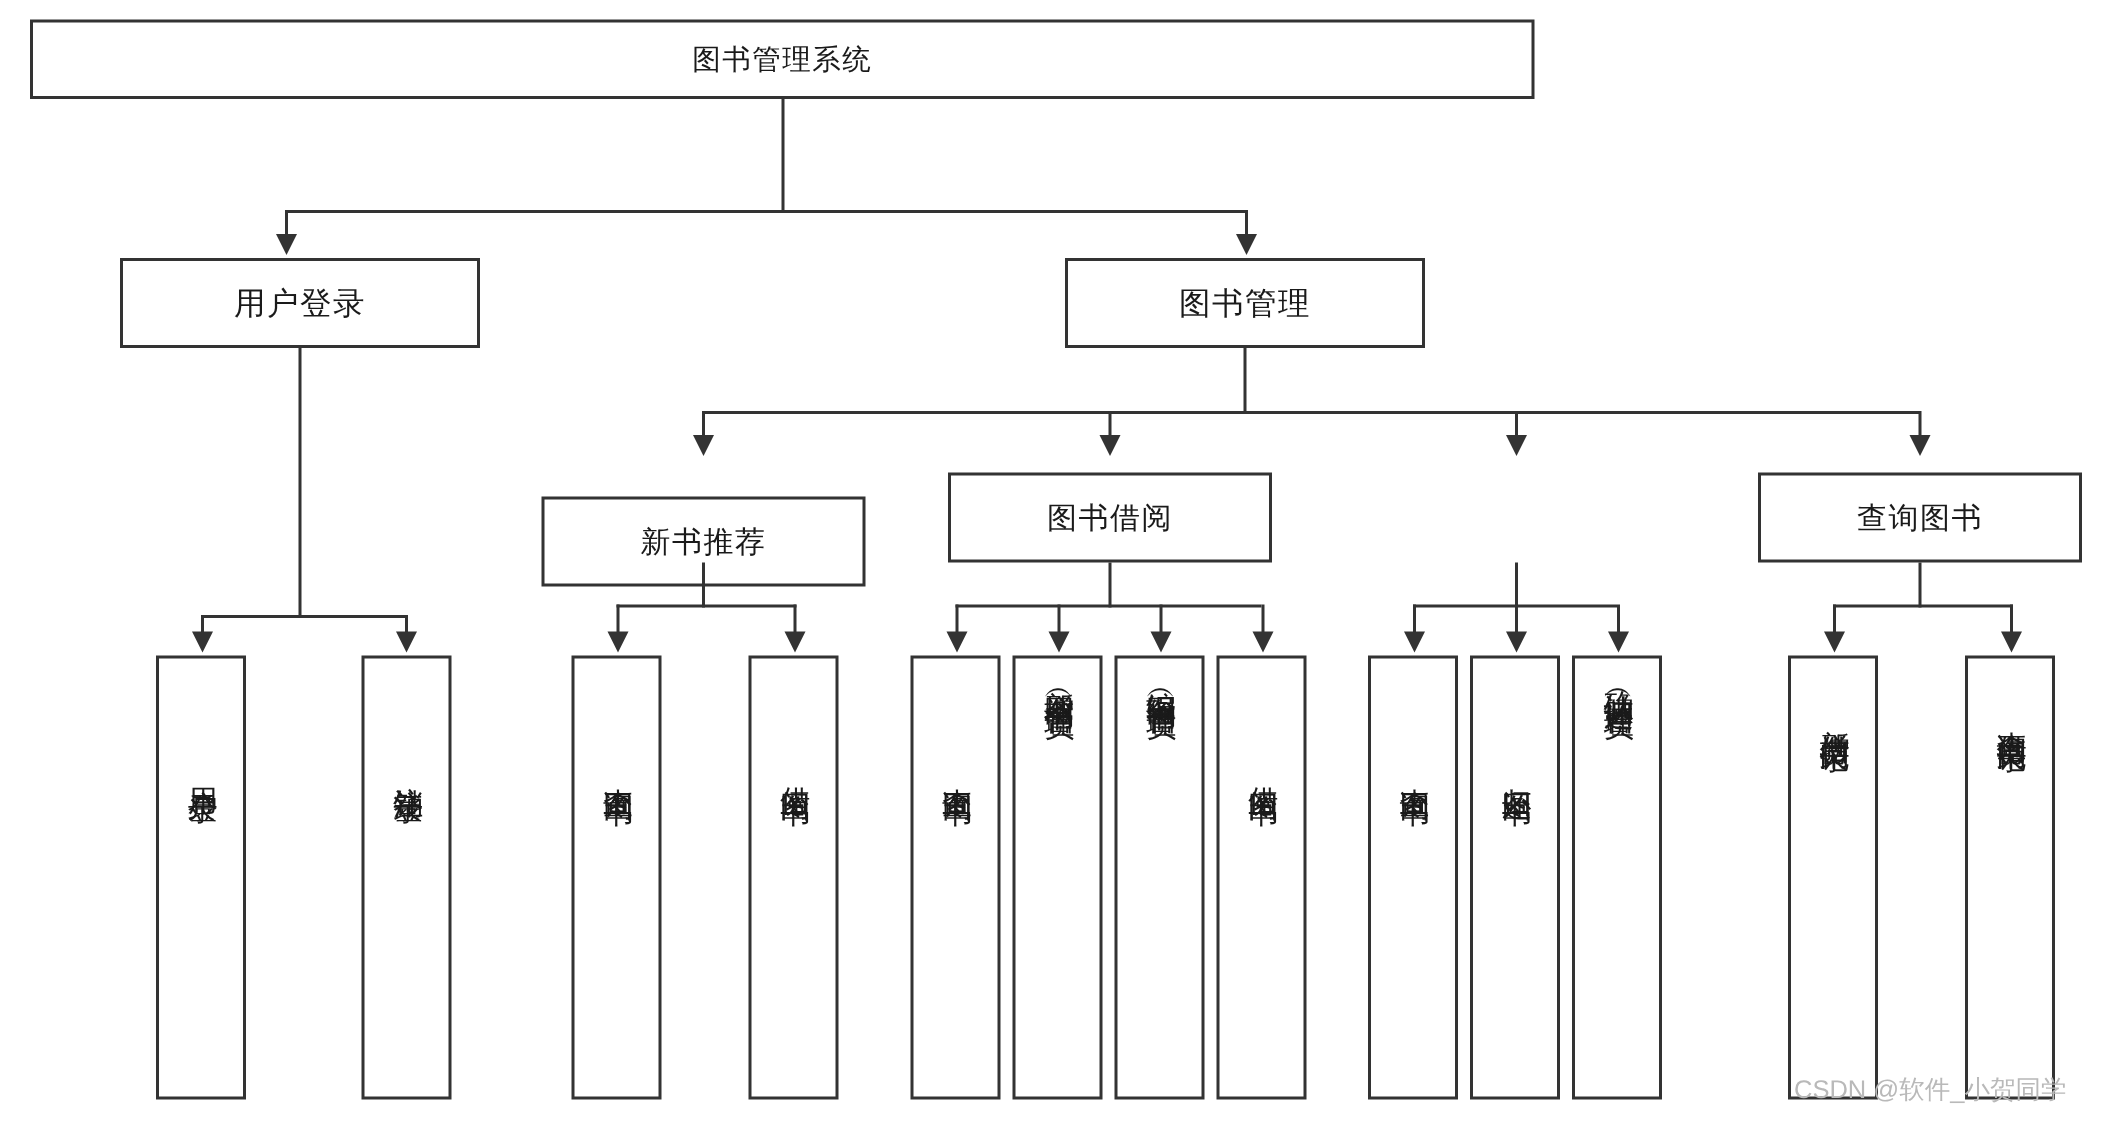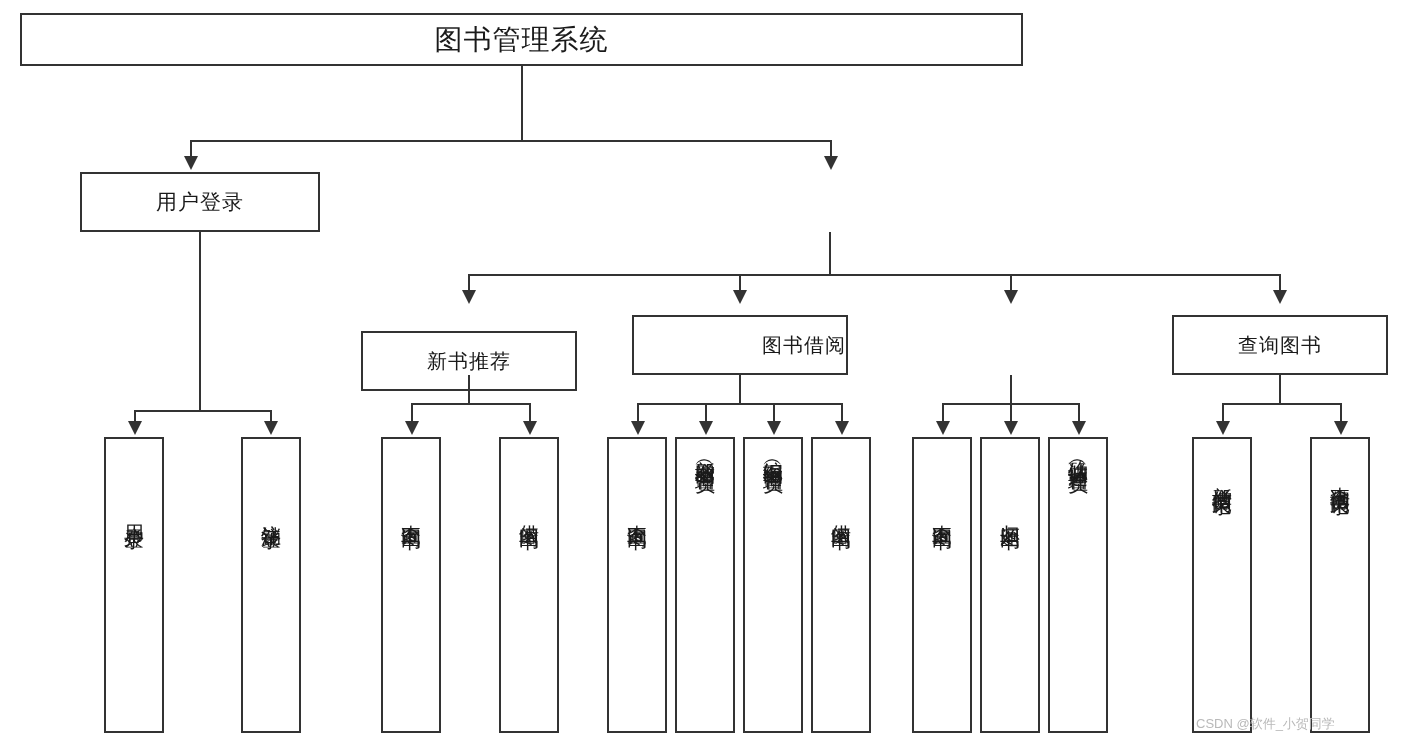--- a/index.html
+++ b/index.html
@@ -29,21 +29,21 @@
     align-items: center;
     justify-content: center;
     color: #1a1a1a;
   }
   .node-label {
     white-space: nowrap;
     letter-spacing: 1px;
   }
 
   
-  .node.root .node-label   { font-size: 28px; }
+  .node.root .node-label   { font-size: 19px; }
   .node.level2 .node-label { font-size: 21px; }
   .node.level3 .node-label { font-size: 20px; }
 
   
   .node.leaf {
     align-items: flex-start;
     justify-content: center;
     padding-top: 10px;
   }
   .node.leaf .node-label {
@@ -71,21 +71,21 @@
     width: 0;
     height: 0;
     border-left: 7px solid transparent;
     border-right: 7px solid transparent;
     border-top: 14px solid #333333;
   }
 
   
   .watermark {
     position: absolute;
-    font-size: 13px;
+    font-size: 17px;
     color: #b9b9b9;
     white-space: nowrap;
     user-select: none;
   }
 </style>
 </head>
 <body>
 
 <div id="canvas">
 
@@ -97,20 +97,23 @@
   <div class="hline" style="left:190px; top:140px; width:641px;"></div>
   <div class="vline" style="left:190px; top:140px; height:18px;"></div>
   <div class="arrow" style="left:184px; top:156px;"></div>
   <div class="vline" style="left:830px; top:140px; height:18px;"></div>
   <div class="arrow" style="left:824px; top:156px;"></div>
 
   <div class="node level2" style="left:80px; top:172px; width:240px; height:60px;">
     <span class="node-label">用户登录</span>
   </div>
 
+  <div class="node level2" style="left:710px; top:172px; width:240px; height:60px;">
+    <span class="node-label">图书管理</span>
+  </div>
 
   <div class="vline" style="left:199px; top:232px; height:180px;"></div>
   <div class="hline" style="left:134px; top:410px; width:138px;"></div>
   <div class="vline" style="left:134px; top:410px; height:13px;"></div>
   <div class="arrow" style="left:128px; top:421px;"></div>
   <div class="vline" style="left:270px; top:410px; height:13px;"></div>
   <div class="arrow" style="left:264px; top:421px;"></div>
 
   <div class="vline" style="left:829px; top:232px; height:44px;"></div>
   <div class="hline" style="left:468px; top:274px; width:812px;"></div>
@@ -119,21 +122,21 @@
   <div class="vline" style="left:739px; top:274px; height:18px;"></div>
   <div class="arrow" style="left:733px; top:290px;"></div>
   <div class="vline" style="left:1010px; top:274px; height:18px;"></div>
   <div class="arrow" style="left:1004px; top:290px;"></div>
   <div class="vline" style="left:1279px; top:274px; height:18px;"></div>
   <div class="arrow" style="left:1273px; top:290px;"></div>
 
   <div class="node level3" style="left:361px; top:331px; width:216px; height:60px;">
     <span class="node-label">新书推荐</span>
   </div>
-  <div class="node level3" style="left:632px; top:315px; width:216px; height:60px;justify-content:flex-end;">
+  <div class="node level3" style="left:632px; top:315px; width:216px; height:60px;">
     <span class="node-label">图书借阅</span>
   </div>
   <div class="node level3" style="left:1172px; top:315px; width:216px; height:60px;">
     <span class="node-label">查询图书</span>
   </div>
 
   <div class="vline" style="left:468px; top:375px; height:30px;"></div>
   <div class="hline" style="left:411px; top:403px; width:120px;"></div>
   <div class="vline" style="left:411px; top:403px; height:20px;"></div>
   <div class="arrow" style="left:405px; top:421px;"></div>

